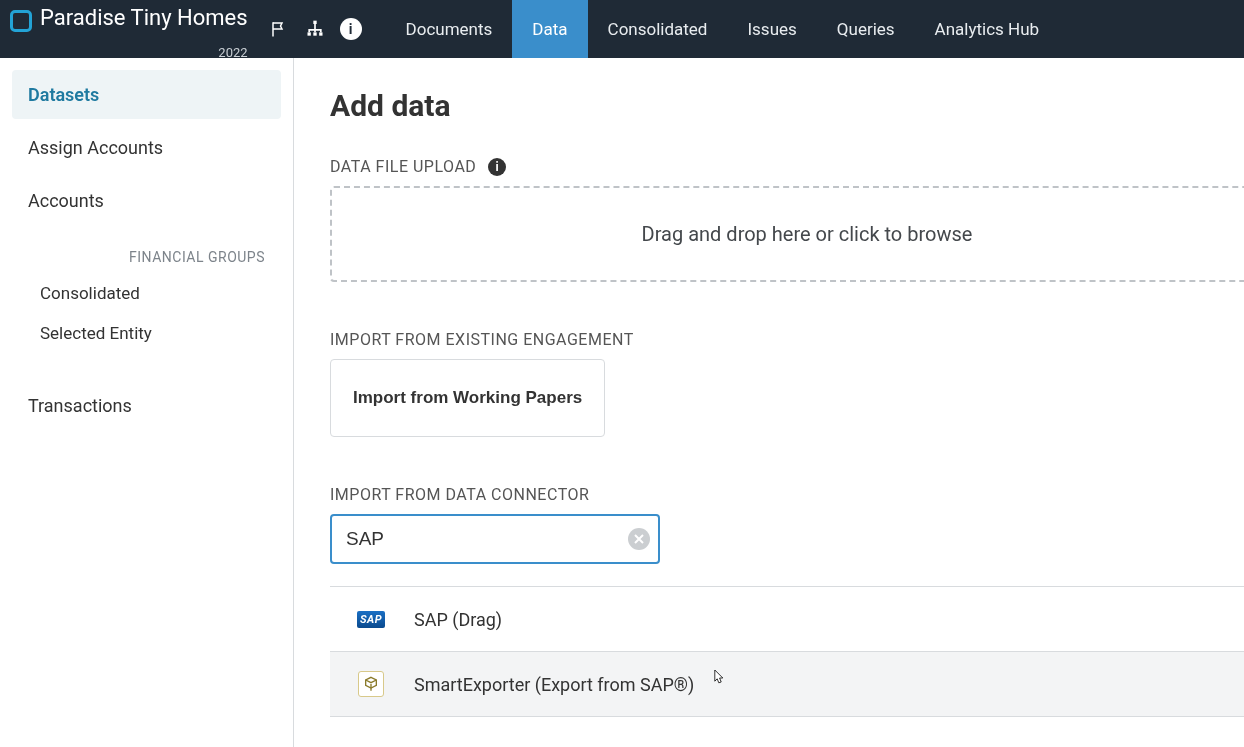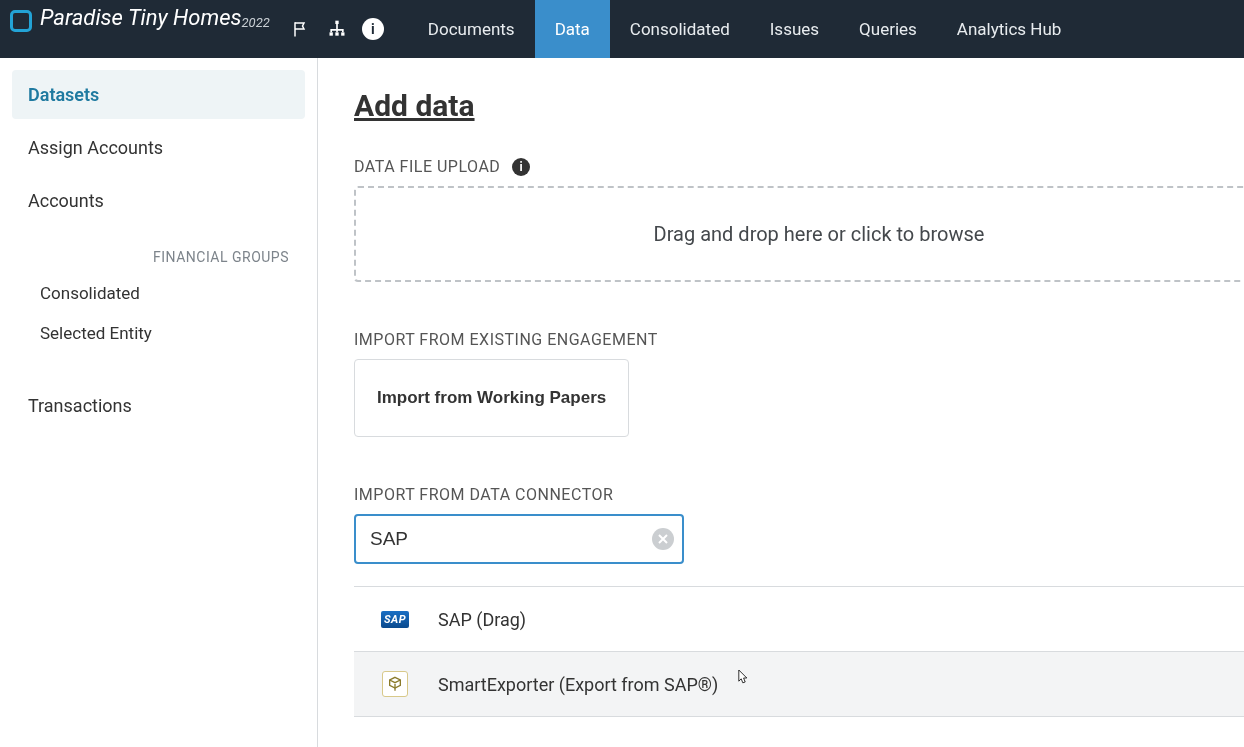--- a/index.html
+++ b/index.html
@@ -38,50 +38,50 @@
   .brand{
     display:flex;
     align-items:flex-start;
     padding:6px 14px 6px 10px;
     gap:8px;
     min-width:250px;
   }
   .brand-logo{
     width:22px;height:22px;border:3px solid #23a3d6;border-radius:5px;margin-top:4px;
   }
-  .brand-text{display:flex;flex-direction:row;line-height:1.1;font-style:italic;}
+  .brand-text{display:flex;flex-direction:column;line-height:1.1;}
   .brand-title{font-size:22px;font-weight:400;color:#fff;}
-  .brand-year{font-size:13px;color:#c9cfd4;align-self:flex-end;margin-top:0;}
+  .brand-year{font-size:13px;color:#c9cfd4;align-self:flex-end;margin-top:16px;}
   .brand-icons{
     display:flex;align-items:center;gap:14px;padding:0 24px 0 6px;
   }
   .icon-btn{width:22px;height:22px;display:flex;align-items:center;justify-content:center;color:#fff;}
   .icon-circle{width:22px;height:22px;border-radius:50%;background:#fff;color:var(--topbar-bg);display:flex;align-items:center;justify-content:center;font-weight:700;font-size:14px;}
   .nav{display:flex;align-items:stretch;}
   .nav-item{
     display:flex;align-items:center;padding:4px 20px;font-size:17px;color:#e8ecef;cursor:pointer;
   }
   .nav-item.active{background:var(--accent);color:#fff;}
   
   .layout{display:flex;height:calc(747px - 58px);}
   .sidebar{
-    width:318px;border-right:1px solid var(--border);padding:12px;
+    width:294px;border-right:1px solid var(--border);padding:12px;
   }
   .side-item{
     padding:14px 16px;border-radius:4px;font-size:18px;color:#333;cursor:pointer;margin-bottom:4px;
   }
   .side-item.selected{background:var(--sidebar-sel);color:var(--sidebar-sel-fg);font-weight:600;}
   .side-header{
     padding:20px 16px 8px;font-size:14px;letter-spacing:0.5px;color:#7d848b;text-align:right;
   }
   .side-sub{padding:10px 16px 10px 28px;font-size:17px;color:#333;cursor:pointer;}
   .side-top{padding:16px 16px 10px;font-size:18px;color:#333;cursor:pointer;}
   
   .main{flex:1;padding:30px 0 0 36px;overflow:hidden;}
-  .page-title{font-size:30px;font-weight:700;margin:0 0 34px;text-decoration:underline;}
+  .page-title{font-size:30px;font-weight:700;margin:0 0 34px;}
   .section-label{
     font-size:16px;letter-spacing:0.5px;color:#555;margin:0 0 10px;display:flex;align-items:center;gap:12px;
   }
   .info-dot{width:18px;height:18px;border-radius:50%;background:#333;color:#fff;display:inline-flex;align-items:center;justify-content:center;font-size:12px;font-weight:700;}
   .dropzone{
     border:2px dashed var(--light-grey);border-radius:4px;height:96px;display:flex;align-items:center;justify-content:center;
     font-size:20px;color:#44484c;margin-bottom:48px;margin-right:0;
     
     width:calc(100% + 40px);
   }

